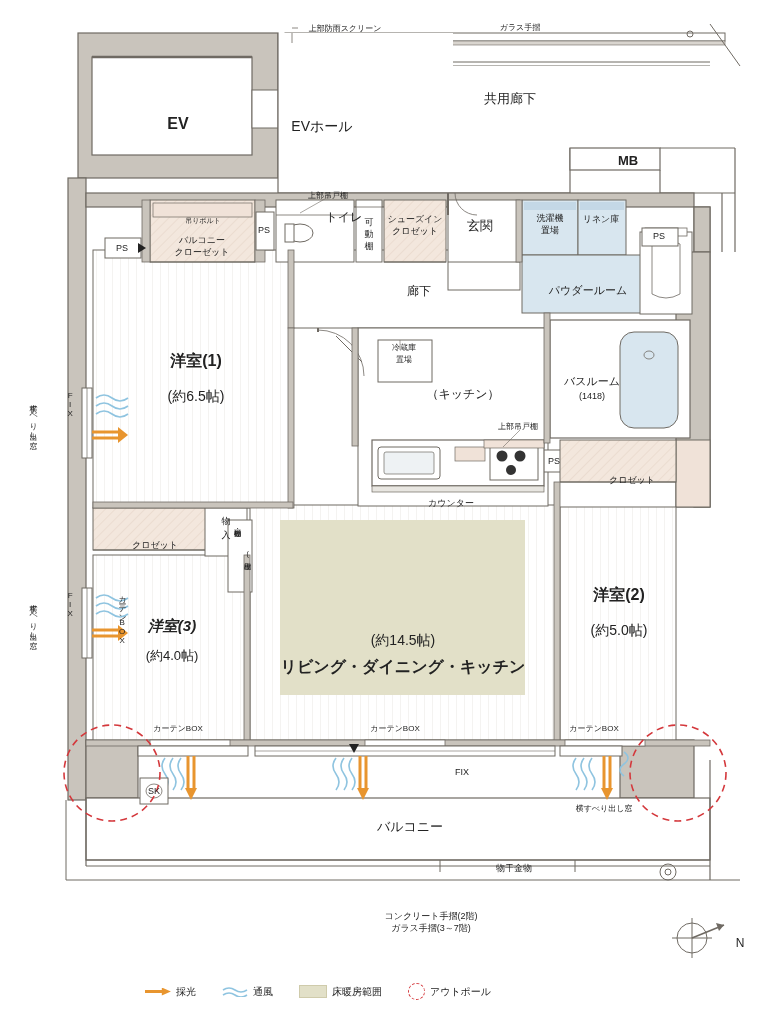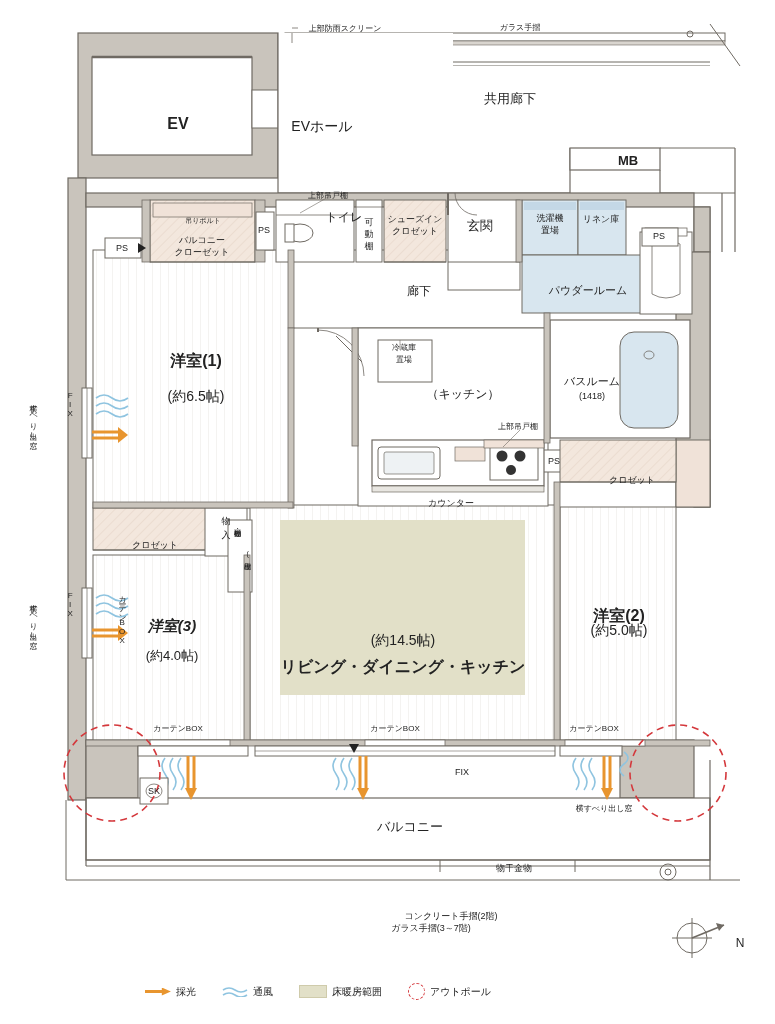--- a/index.html
+++ b/index.html
@@ -326,21 +326,21 @@
 
 <div class="lbl c t9" style="left:226px;top:521px;">物</div>
 <div class="lbl c t9" style="left:226px;top:535px;">入</div>
 
 <div class="lbl vert" style="left:233px;top:524px;font-size:7px;">棚・可動棚</div>
 <div class="lbl vert" style="left:243px;top:550px;font-size:7px;">(上段棚</div>
 
 <div class="lbl c t16 bold" style="left:196px;top:361px;">洋室(1)</div>
 <div class="lbl c t14" style="left:196px;top:396px;">(約6.5帖)</div>
 
-<div class="lbl c t16 bold" style="left:619px;top:595px;margin-top:21px;">洋室(2)</div>
+<div class="lbl c t16 bold" style="left:619px;top:595px;">洋室(2)</div>
 <div class="lbl c t14" style="left:619px;top:630px;">(約5.0帖)</div>
 
 <div class="lbl c t15 bold" style="left:172px;top:626px;font-size:15px;font-style:italic;">洋室(3)</div>
 <div class="lbl c t13" style="left:172px;top:656px;">(約4.0帖)</div>
 
 <div class="lbl c t16 bold" style="left:403px;top:636px;margin-top:31px;">リビング・ダイニング・キッチン</div>
 <div class="lbl c t14" style="left:403px;top:640px;">(約14.5帖)</div>
 
 <div class="lbl c t13" style="left:410px;top:827px;">バルコニー</div>
 <div class="lbl c t9" style="left:154px;top:791px;">SK</div>
@@ -353,21 +353,21 @@
 <div class="lbl c t8" style="left:33px;top:617px;writing-mode:vertical-rl;text-orientation:upright;">横すべり出し窓</div>
 
 <div class="lbl c t8" style="left:178px;top:729px;">カーテンBOX</div>
 <div class="lbl c t8" style="left:395px;top:729px;">カーテンBOX</div>
 <div class="lbl c t8" style="left:594px;top:729px;">カーテンBOX</div>
 <div class="lbl c t8" style="left:122px;top:618px;writing-mode:vertical-rl;text-orientation:upright;">カーテンBOX</div>
 
 <div class="lbl c t8" style="left:604px;top:809px;">横すべり出し窓</div>
 <div class="lbl c t9" style="left:514px;top:868px;">物干金物</div>
 
-<div class="lbl c t9" style="left:431px;top:916px;margin-left:20px;">コンクリート手摺(2階)</div>
+<div class="lbl c t9" style="left:431px;top:916px;">コンクリート手摺(2階)</div>
 <div class="lbl c t9" style="left:431px;top:928px;">ガラス手摺(3～7階)</div>
 
 <div class="lbl c t12" style="left:740px;top:944px;">N</div>
 
 <div class="legend">
   <div class="it">
     <span class="sw-sun"></span>
     <span>採光</span>
   </div>
   <div class="it">

